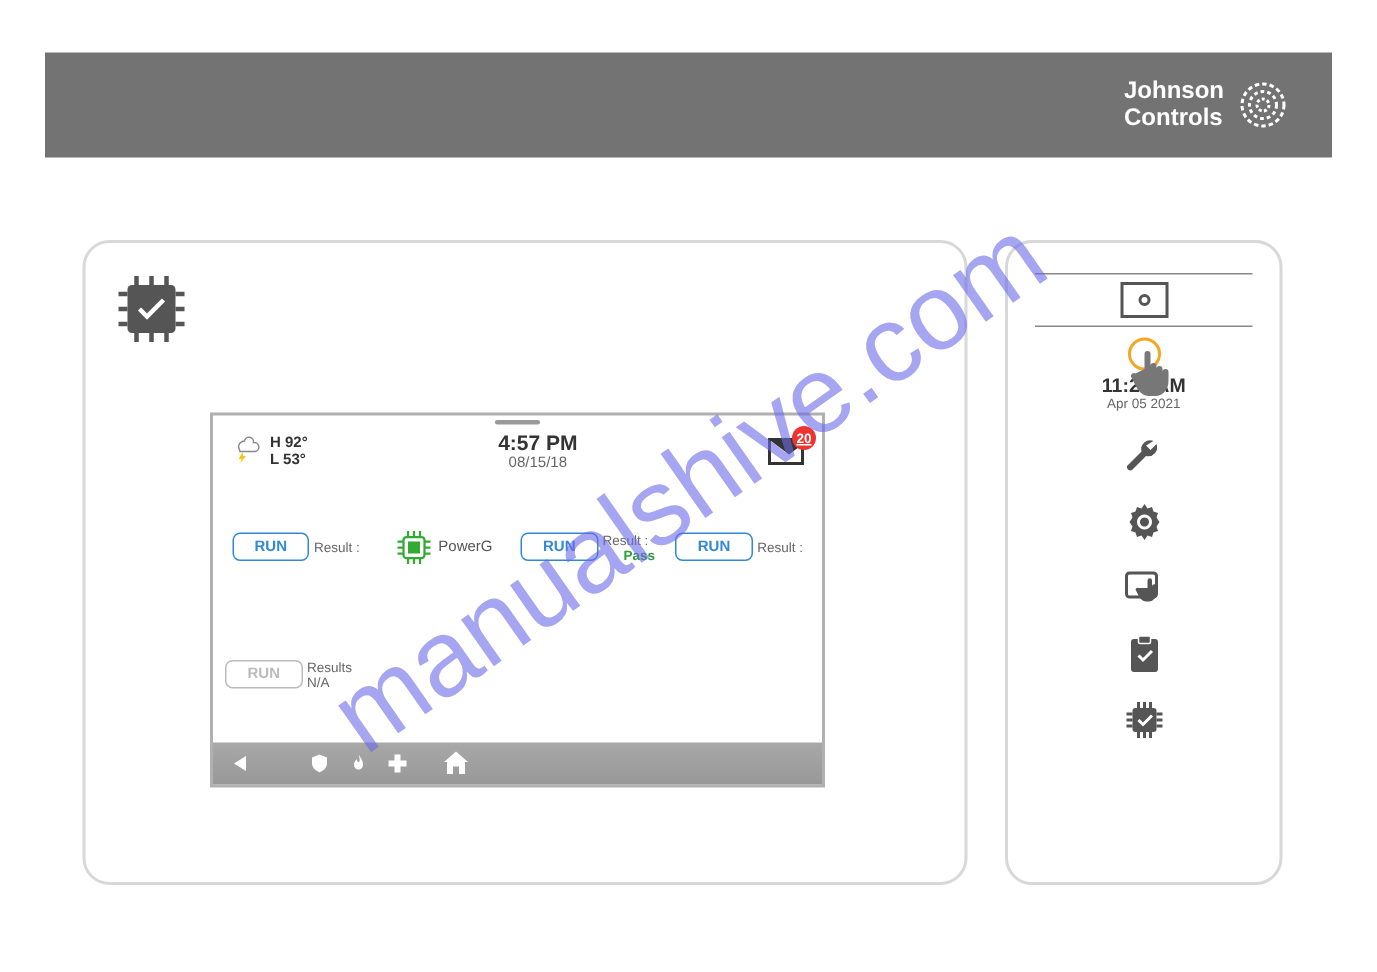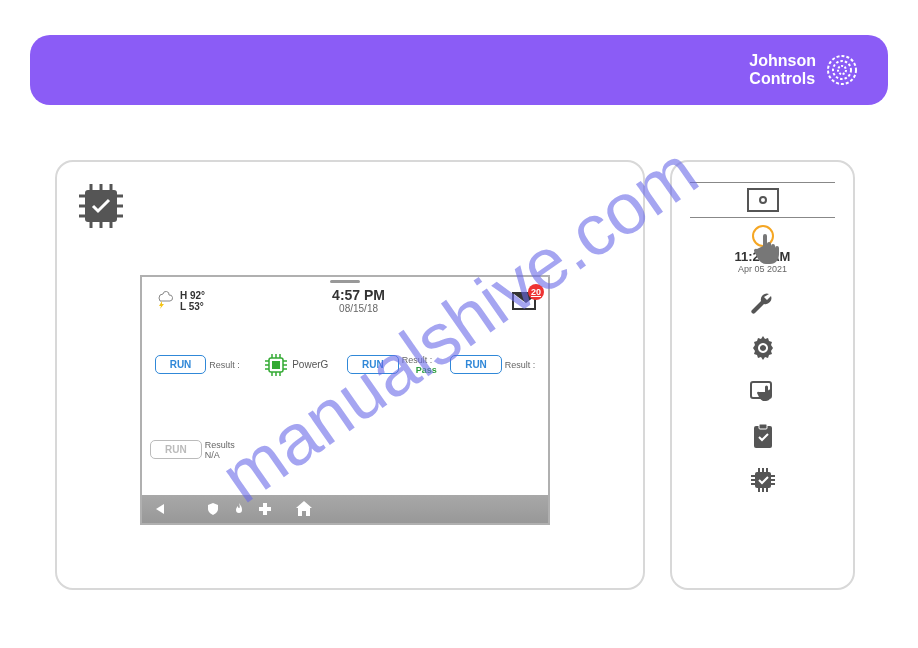--- a/index.html
+++ b/index.html
@@ -1,18 +1,18 @@
 <!DOCTYPE html>
 <html><head>
 <meta charset="utf-8">
 <style>
 * { box-sizing: border-box; margin: 0; padding: 0; }
 body { font-family: Arial, sans-serif; background: #fff; width: 918px; height: 648px; position: relative; overflow: hidden; }
 
-.top-bar { position: absolute; top: 35px; left: 30px; right: 30px; height: 70px; background: #8b5cf6; display: flex; justify-content: flex-end; align-items: center; padding-right: 30px; border-radius: 20px; }
+.top-bar { position: absolute; top: 35px; left: 30px; right: 30px; height: 70px; background: #737373; display: flex; justify-content: flex-end; align-items: center; padding-right: 30px; }
 .jc-logo { display: flex; align-items: center; gap: 10px; color: #fff; }
 .jc-text { font-size: 16px; font-weight: bold; line-height: 1.1; }
 .jc-icon { width: 32px; height: 32px; }
 
 .watermark { position: absolute; top: 50%; left: 50%; transform: translate(-50%, -50%) rotate(-35deg); font-size: 72px; color: #6a6ae8; opacity: 0.6; pointer-events: none; z-index: 100; font-family: sans-serif; }
 
 .left-panel { position: absolute; top: 160px; left: 55px; width: 590px; height: 430px; border: 2px solid #d8d8d8; border-radius: 18px; padding: 18px; }
 
 .chip-icon-large { width: 52px; height: 52px; }
 

